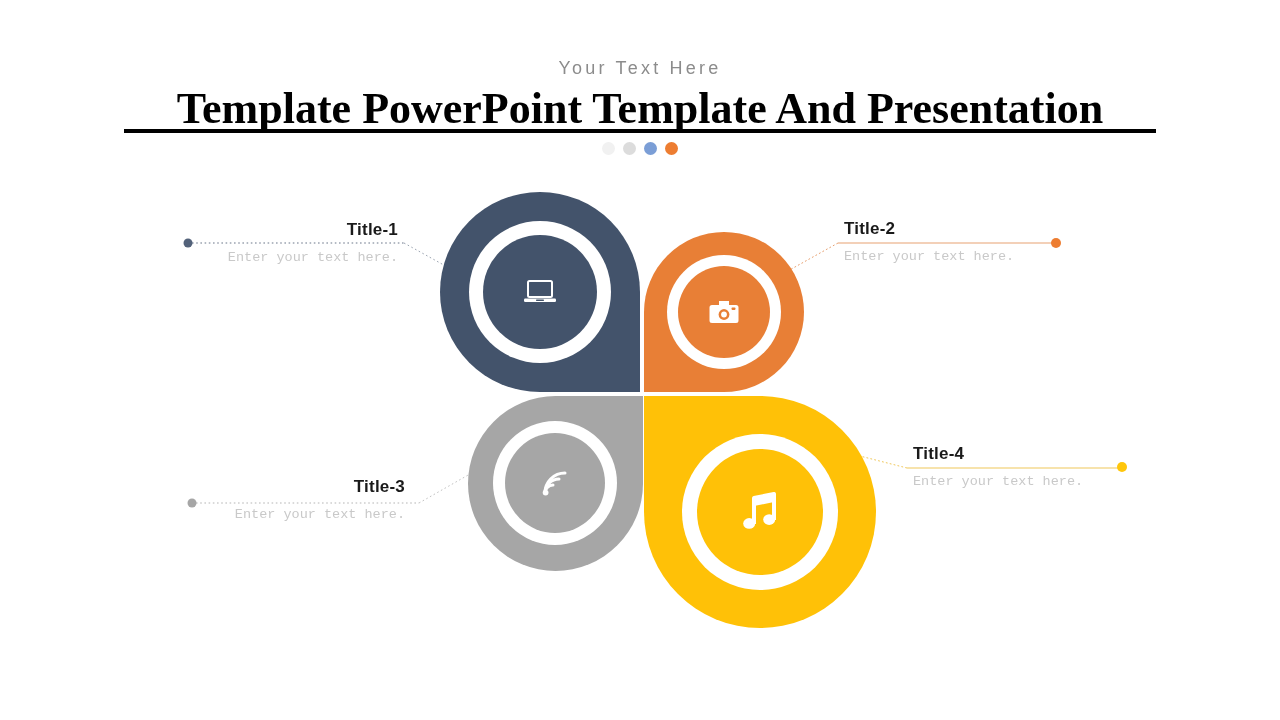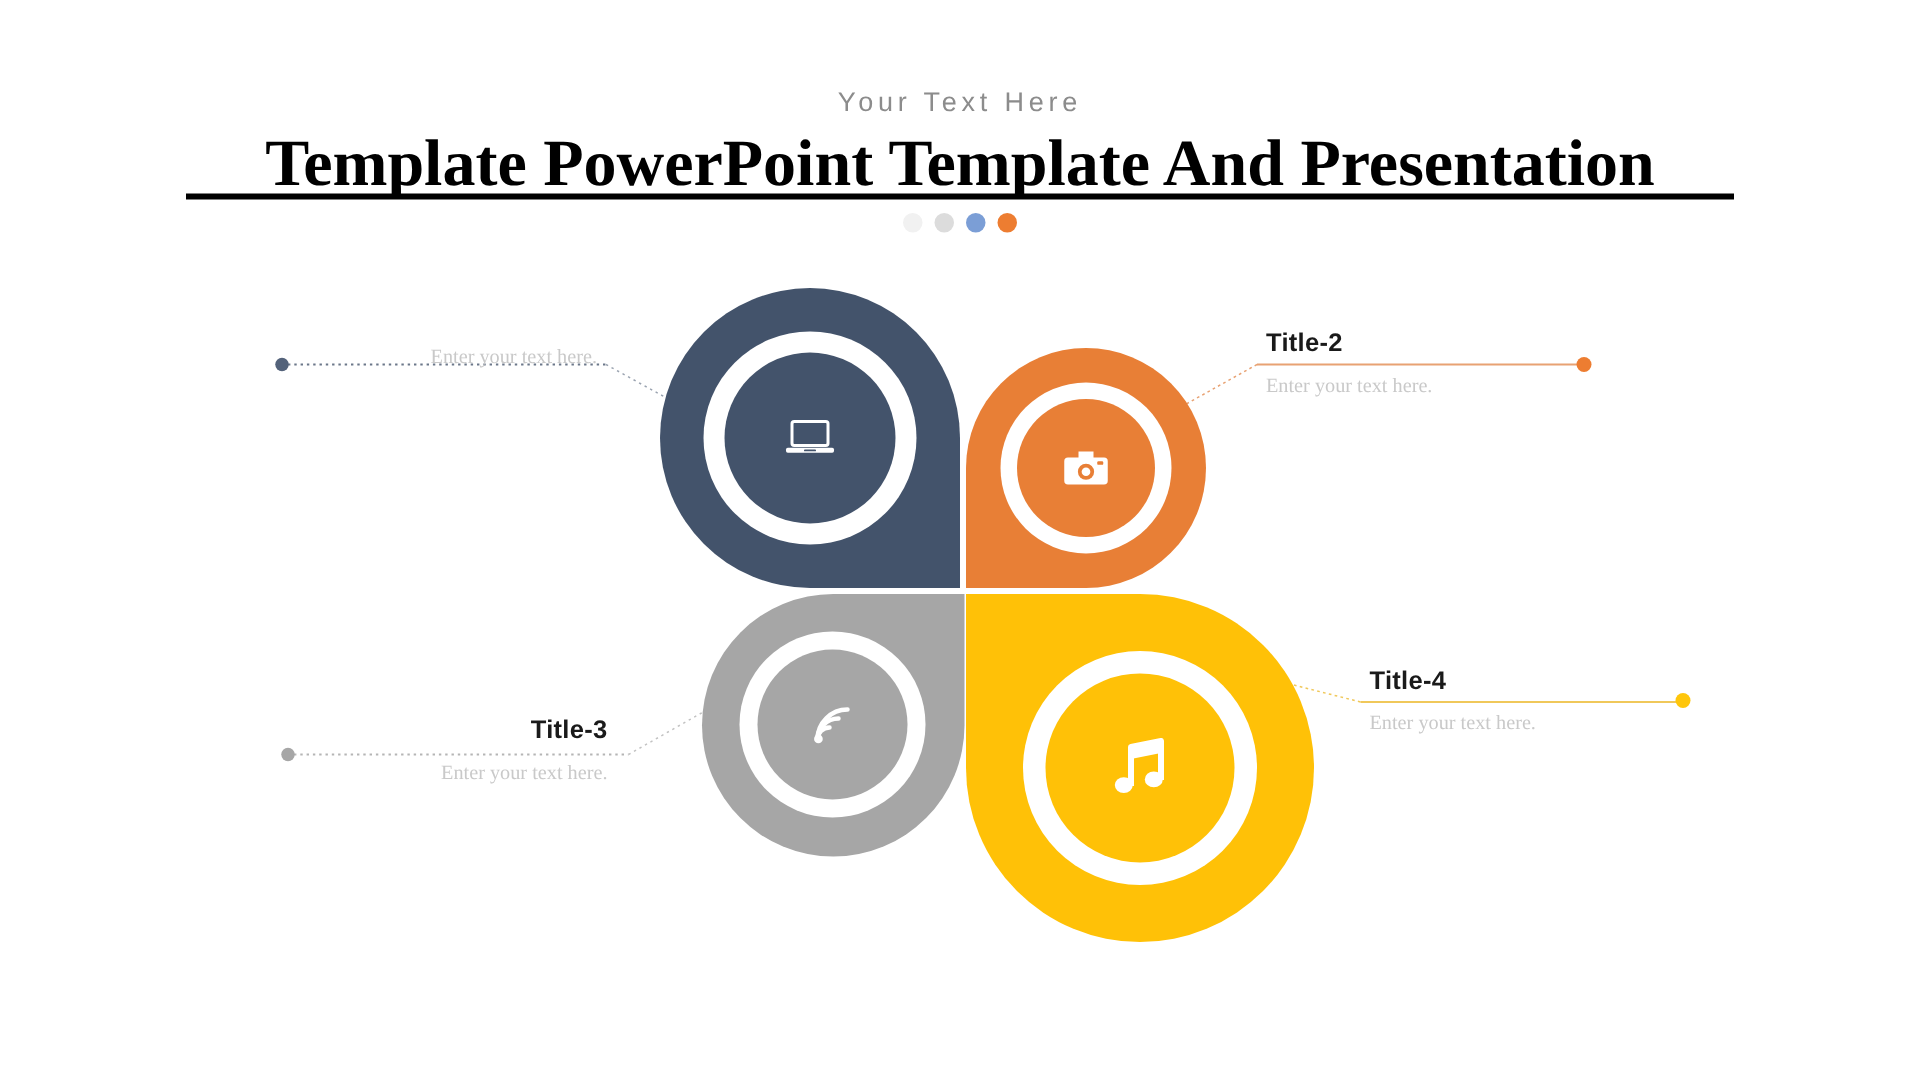--- a/index.html
+++ b/index.html
@@ -154,21 +154,21 @@
   .label-block { position: absolute; }
   .label-title {
     font-family: "Liberation Sans", sans-serif;
     font-weight: bold;
     font-size: 17px;
     color: #1a1a1a;
     letter-spacing: 0.2px;
     white-space: nowrap;
   }
   .label-sub {
-    font-family: Liberation Serif, serif;
+    font-family: Liberation Mono, monospace;
     font-weight: normal;
     font-size: 13.5px;
     color: #c9c9c9;
     white-space: nowrap;
     margin-top: 10px;
   }
   .align-right { text-align: right; }
   .align-left  { text-align: left; }
 
   #label-1 { left: 143px; top: 220px; width: 255px; }
@@ -263,20 +263,21 @@
           <path d="M13 6 L33 2 L33 10 L13 14 Z" fill="#ffffff"></path>
           <ellipse cx="8.2" cy="31.4" rx="6" ry="5.3" fill="#ffffff"></ellipse>
           <ellipse cx="28.2" cy="27.6" rx="6" ry="5.3" fill="#ffffff"></ellipse>
         </svg>
       </div>
     </div>
 
   </div>
 
   <div class="label-block align-right" id="label-1">
+    <div class="label-title">Title-1</div>
     <div class="label-sub">Enter your text here.</div>
   </div>
 
   <div class="label-block align-left" id="label-2">
     <div class="label-title">Title-2</div>
     <div class="label-sub">Enter your text here.</div>
   </div>
 
   <div class="label-block align-right" id="label-3">
     <div class="label-title">Title-3</div>

